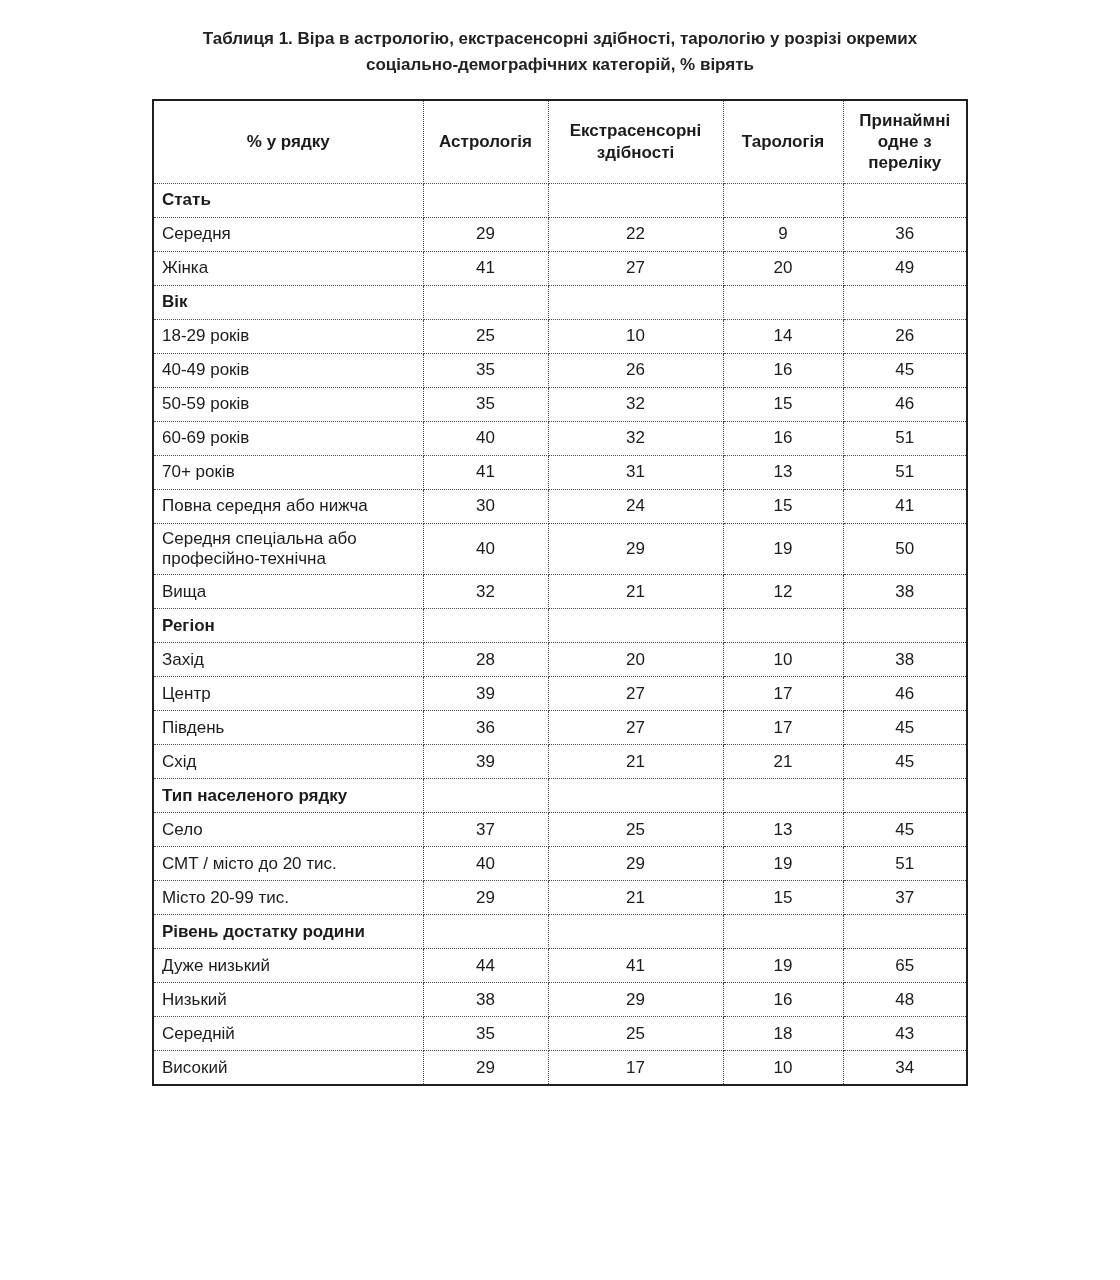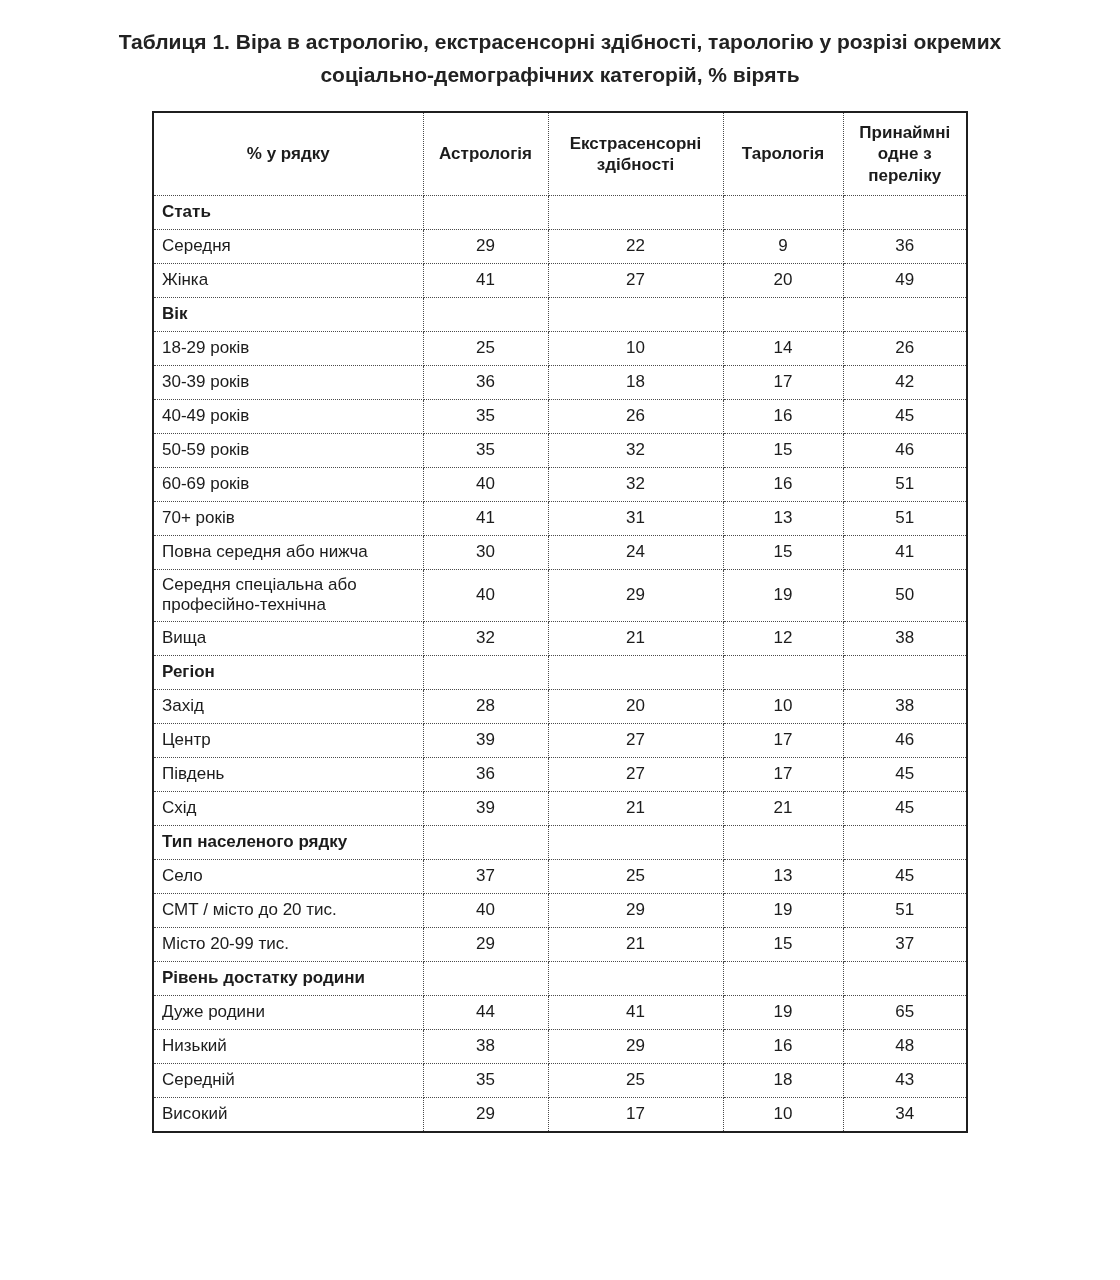--- a/index.html
+++ b/index.html
@@ -4,21 +4,21 @@
 <style>
   html,body{margin:0;padding:0;background:#ffffff;}
   body{
     width:1120px;
     min-height:1280px;
     font-family:"Liberation Sans", sans-serif;
     color:#1c1c1c;
   }
   .title{
     font-weight:bold;
-    font-size:21px;
+    font-size:17px;
     line-height:1.55;
     text-align:center;
     color:#222222;
     margin:26px auto 20px auto;
     width:1060px;
   }
   table.data-table{
     border-collapse:collapse;
     table-layout:fixed;
     margin:0 auto;
@@ -105,27 +105,20 @@
         <td class="num"></td>
       </tr>
       <tr>
         <td class="label">18-29 років</td>
         <td class="num">25</td>
         <td class="num">10</td>
         <td class="num">14</td>
         <td class="num">26</td>
       </tr>
       <tr>
-        <td class="label">30-39 років</td>
-        <td class="num">36</td>
-        <td class="num">18</td>
-        <td class="num">17</td>
-        <td class="num">42</td>
-      </tr>
-      <tr>
         <td class="label">40-49 років</td>
         <td class="num">35</td>
         <td class="num">26</td>
         <td class="num">16</td>
         <td class="num">45</td>
       </tr>
       <tr>
         <td class="label">50-59 років</td>
         <td class="num">35</td>
         <td class="num">32</td>
@@ -231,21 +224,21 @@
         <td class="num">37</td>
       </tr>
       <tr>
         <td class="label section">Рівень достатку родини</td>
         <td class="num"></td>
         <td class="num"></td>
         <td class="num"></td>
         <td class="num"></td>
       </tr>
       <tr>
-        <td class="label">Дуже родини</td>
+        <td class="label">Дуже низький</td>
         <td class="num">44</td>
         <td class="num">41</td>
         <td class="num">19</td>
         <td class="num">65</td>
       </tr>
       <tr>
         <td class="label">Низький</td>
         <td class="num">38</td>
         <td class="num">29</td>
         <td class="num">16</td>

